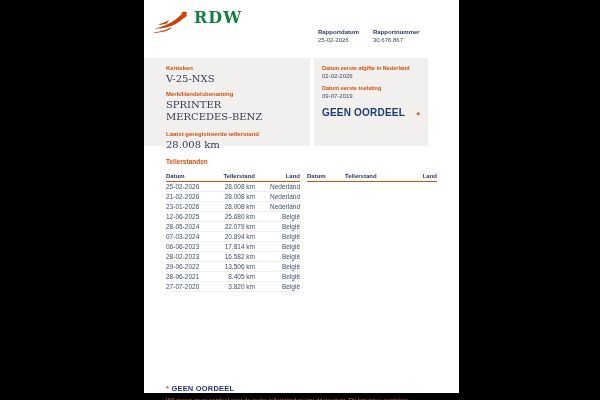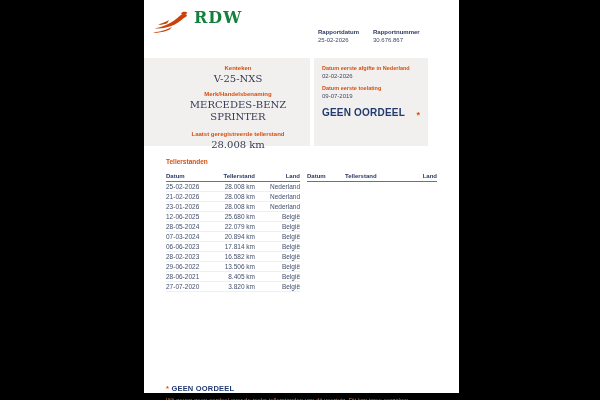--- a/index.html
+++ b/index.html
@@ -21,21 +21,21 @@
   .report-title{
     position:absolute;left:174px;top:11px;
     font-family:"DejaVu Serif","Liberation Serif",serif;
     font-size:11px;font-weight:bold;color:#d6500f;
   }
   .report-meta{position:absolute;left:174px;top:29px;display:flex;gap:14px;}
   .meta-label{font-size:6px;font-weight:bold;color:#2b3a64;white-space:nowrap;}
   .meta-value{font-size:6px;color:#3d4a63;margin-top:2px;white-space:nowrap;}
   
   .panel{position:absolute;top:58px;background:#f2f0ee;box-sizing:border-box;}
-  .panel-left{left:0;width:166px;height:88px;padding:7px 0 0 22px;text-align:center;}
+  .panel-left{left:0;width:166px;height:88px;padding:7px 0 0 22px;}
   .panel-right{left:170px;width:114px;height:88px;padding:7px 8px 0 8px;}
   .fld-label{font-size:6px;font-weight:bold;color:#d6500f;white-space:nowrap;line-height:7px;}
   .fld-label.sm{font-size:5.5px;}
   .fld-value{
     font-family:"DejaVu Serif","Liberation Serif",serif;
     font-size:10px;color:#333a54;line-height:12px;margin:1px 0 6px 0;
   }
   .fld-value.two-line{margin-bottom:8px;}
   .fld-value-sm{font-size:6px;color:#3d4a63;margin:1px 0 6px 0;}
   .verdict{
@@ -97,22 +97,22 @@
       <div class="meta-label">Rapportnummer</div>
       <div class="meta-value">30.676.867</div>
     </div>
   </div>
 
   <div class="panel panel-left">
     <div class="fld-label">Kenteken</div>
     <div class="fld-value">V-25-NXS</div>
     <div class="fld-label">Merk/Handelsbenaming</div>
     <div class="fld-value two-line">
+      <div>SPRINTER</div>
       <div>MERCEDES-BENZ</div>
-      <div>SPRINTER</div>
     </div>
     <div class="fld-label">Laatst geregistreerde tellerstand</div>
     <div class="fld-value">28.008 km</div>
   </div>
 
   <div class="panel panel-right">
     <div class="fld-label sm">Datum eerste afgifte in Nederland</div>
     <div class="fld-value-sm">02-02-2026</div>
     <div class="fld-label sm">Datum eerste toelating</div>
     <div class="fld-value-sm">09-07-2019</div>

